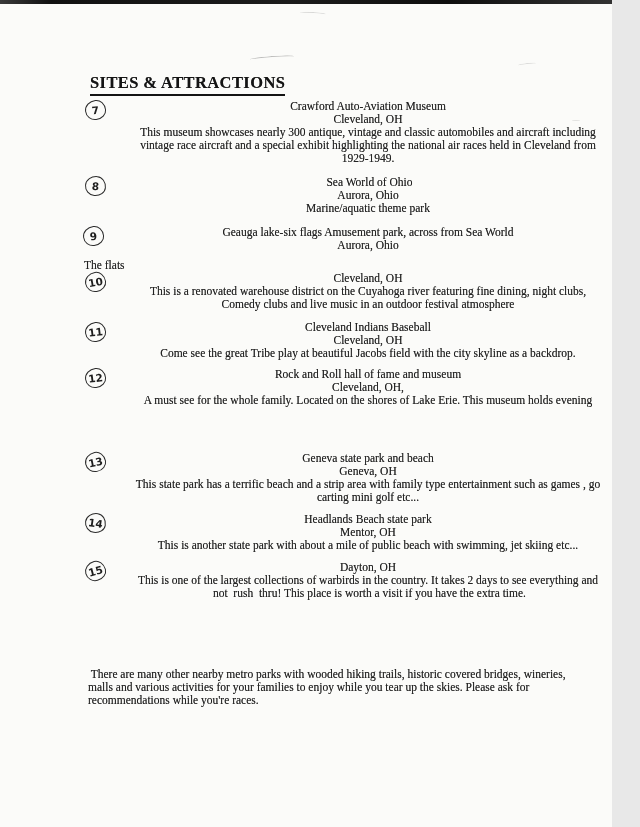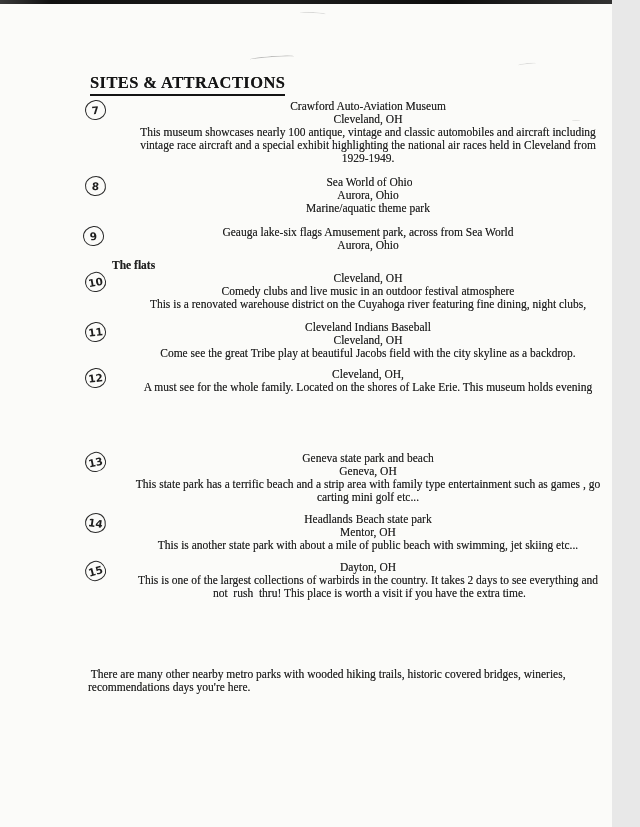--- a/index.html
+++ b/index.html
@@ -51,21 +51,21 @@
     text-shadow:0 0 .35px rgba(0,0,0,.5);
   }
   .circle-num{
     display:inline-flex;align-items:center;justify-content:center;
     width:21px;height:20px;margin-left:1px;margin-top:-2px;
     border:1.6px solid #2b2b2b;border-radius:55% 45% 52% 48%/50% 55% 45% 50%;
     font-family:"DejaVu Sans",sans-serif;
     font-size:10.5px;font-weight:bold;color:#1d1d1d;
     transform:rotate(-7deg);
   }
-  .pre-title-line{margin-left:28px;font-weight:bold;}
+  .pre-title-line{}
   .footer-para{position:absolute;left:88px;width:540px;margin-top:48px;}
 </style>
 </head>
 <body>
 
 <div class="page">
 
   <div class="scan-top-edge"></div>
   <div class="scan-right-edge"></div>
   <div class="smudge s1"></div>
@@ -75,21 +75,21 @@
 
   <div class="doc-title">SITES &amp; ATTRACTIONS</div>
 
   <div class="item" style="top:100px">
     <div class="num-col">
       <span class="circle-num">7</span>
     </div>
     <div class="text-col">
       <div class="line">Crawford Auto-Aviation Museum</div>
       <div class="line">Cleveland, OH</div>
-      <div class="line">This museum showcases nearly 100 antique, vintage and classic automobiles and aircraft including</div>
+      <div class="line">This museum showcases nearly 300 antique, vintage and classic automobiles and aircraft including</div>
       <div class="line">vintage race aircraft and a special exhibit highlighting the national air races held in Cleveland from</div>
       <div class="line">1929-1949.</div>
     </div>
   </div>
 
   <div class="item" style="top:176px">
     <div class="num-col">
       <span class="circle-num" style="transform:rotate(5deg)">8</span>
     </div>
     <div class="text-col">
@@ -110,42 +110,43 @@
   </div>
 
   <div class="item" style="top:259px;display:block">
     <div class="line pre-title-line">The flats</div>
     <div style="display:flex">
       <div class="num-col">
         <span class="circle-num" style="transform:rotate(-10deg)">10</span>
       </div>
       <div class="text-col">
         <div class="line">Cleveland, OH</div>
+        <div class="line">This is a renovated warehouse district on the Cuyahoga river featuring fine dining, night clubs,</div>
         <div class="line">Comedy clubs and live music in an outdoor festival atmosphere</div>
-        <div class="line">This is a renovated warehouse district on the Cuyahoga river featuring fine dining, night clubs,</div>
       </div>
     </div>
   </div>
 
   <div class="item" style="top:321px">
     <div class="num-col">
       <span class="circle-num" style="margin-top:1px">11</span>
     </div>
     <div class="text-col">
       <div class="line">Cleveland Indians Baseball</div>
       <div class="line">Cleveland, OH</div>
       <div class="line">Come see the great Tribe play at beautiful Jacobs field with the city skyline as a backdrop.</div>
     </div>
   </div>
 
   <div class="item" style="top:368px">
     <div class="num-col">
       <span class="circle-num">12</span>
     </div>
     <div class="text-col">
+      <div class="line">Rock and Roll hall of fame and museum</div>
       <div class="line">Cleveland, OH,</div>
       <div class="line">A must see for the whole family. Located on the shores of Lake Erie. This museum holds evening</div>
     </div>
   </div>
 
   <div class="item" style="top:452px">
     <div class="num-col">
       <span class="circle-num" style="transform:rotate(-12deg)">13</span>
     </div>
     <div class="text-col">
@@ -173,16 +174,17 @@
     </div>
     <div class="text-col">
       <div class="line">Dayton, OH</div>
       <div class="line">This is one of the largest collections of warbirds in the country. It takes 2 days to see everything and</div>
       <div class="line"> not  rush  thru! This place is worth a visit if you have the extra time.</div>
     </div>
   </div>
 
   <div class="footer-para" style="top:620px;position:absolute">
     <div class="line"> There are many other nearby metro parks with wooded hiking trails, historic covered bridges, wineries,</div>
-    <div class="line">recommendations days you're here.</div>
+    <div class="line">malls and various activities for your families to enjoy while you tear up the skies. Please ask for</div>
+    <div class="line">recommendations while you're races.</div>
   </div>
 
 </div>
 
 </body></html>

